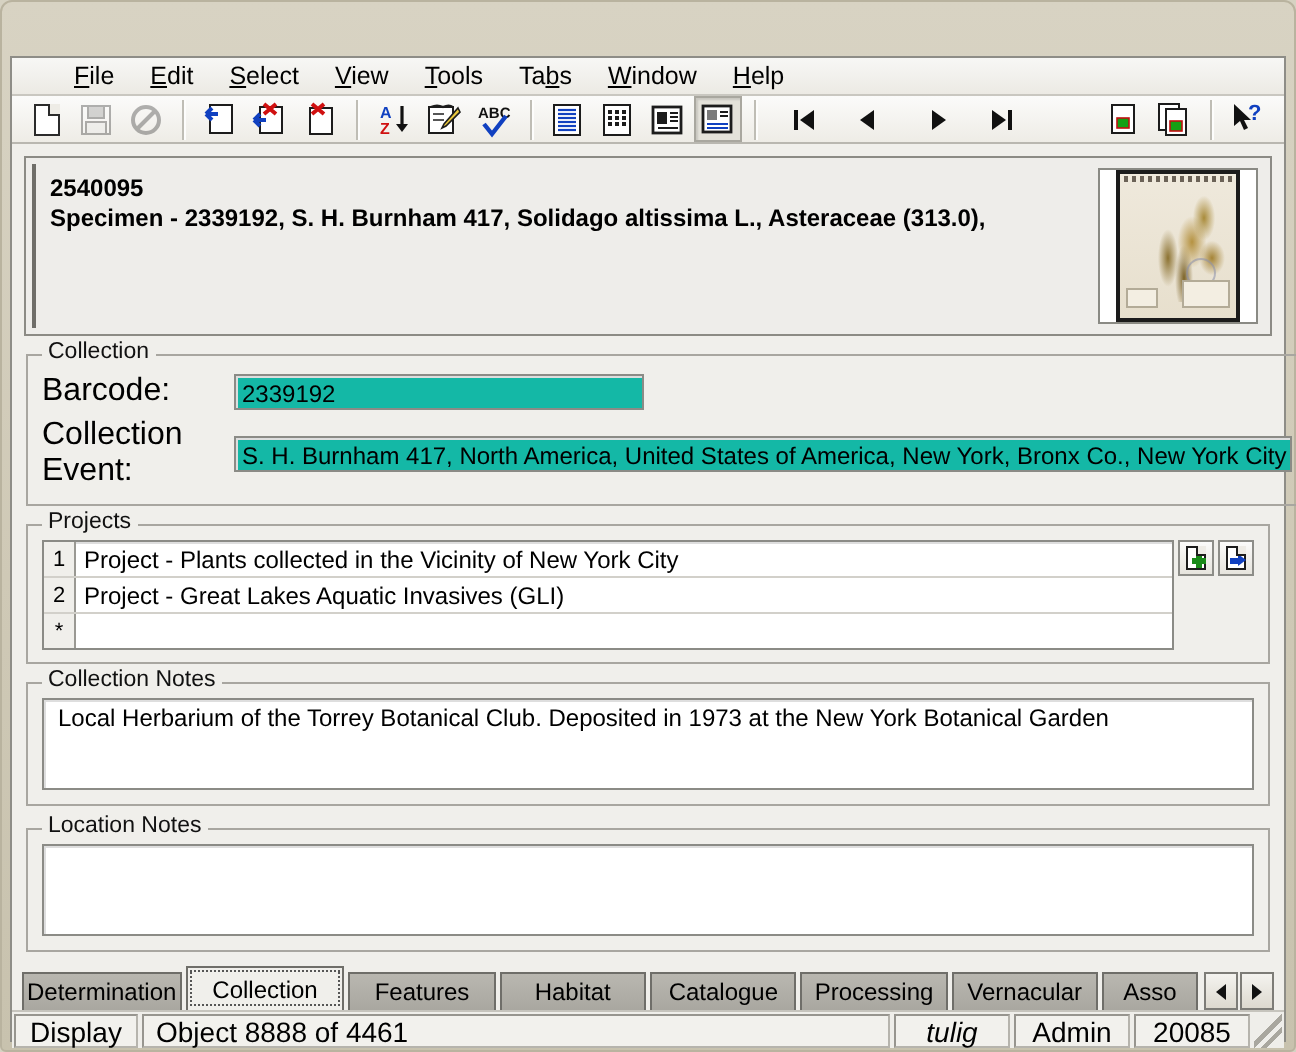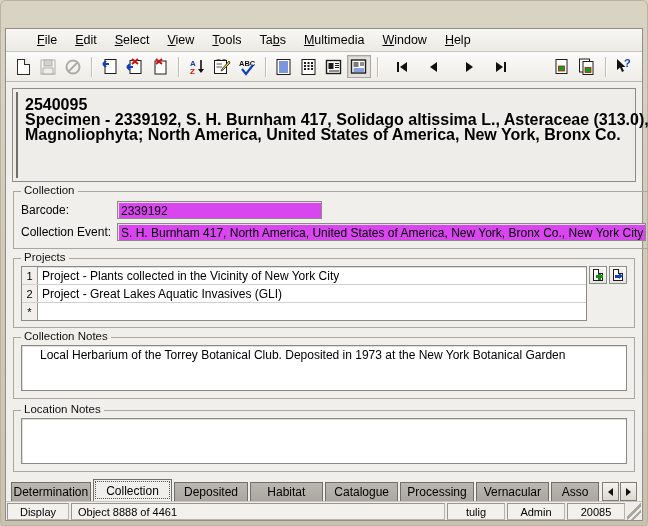--- a/index.html
+++ b/index.html
@@ -168,21 +168,21 @@
     position: relative;
   }
   .header-textwrap {
     flex: 1 1 auto;
     padding: 5px 6px 4px 7px;
     border-left: 2px solid #6f6e69;
     margin: 3px 0 3px 3px;
     line-height: 15px;
   }
   .header-line {
-    font-size: 16px;
+    font-size: 12px;
     font-weight: bold;
     color: #000;
     white-space: nowrap;
   }
   .header-thumb {
     width: 80px; margin: 5px 6px 5px 4px;
     border: 1px solid #8a8a84;
     background: #ffffff;
     box-sizing: border-box;
     position: relative;
@@ -229,25 +229,25 @@
     background: #f0efeb;
     padding: 0 3px;
     font-size: 11.5px;
     color: #111;
   }
 
   .field-row { display: flex; align-items: center; margin-bottom: 4px; }
   .field-row:last-child { margin-bottom: 0; }
   .field-label {
     width: 96px; flex: 0 0 auto;
-    font-size: 12px; color: #000;
+    font-size: 16px; color: #000;
   }
   .textbox {
     border: 1px solid #8b8b86;
-    background: #d946ef;
+    background: #14b8a6;
     height: 18px;
     box-sizing: border-box;
     font-size: 12px;
     padding: 1px 2px 0 3px;
     line-height: 16px;
     color: #000;
     white-space: nowrap;
     overflow: hidden;
     box-shadow: inset 1px 1px 0 #dedede;
   }
@@ -316,21 +316,21 @@
   }
 
   
   .notebox {
     border: 1px solid #8b8b86;
     background: #ffffff;
     box-shadow: inset 1px 1px 0 #dedede;
     box-sizing: border-box;
     font-size: 12px;
     color: #000;
-    padding: 2px 18px;
+    padding: 2px 7px;
     line-height: 15px;
     overflow: hidden;
   }
 
   
   .tabstrip {
     margin: 7px 5px 0 5px;
     height: 22px;
     display: flex;
     align-items: flex-end;
@@ -380,21 +380,21 @@
     border-top: 1px solid #c6c4bd;
     padding: 1px 1px;
     box-sizing: border-box;
   }
   .sb-cell {
     border: 1px solid #b6b4ad;
     border-top-color: #97958f;
     border-left-color: #97958f;
     background: #f2f1ed;
     box-sizing: border-box;
-    font-size: 11px;
+    font-size: 14px;
     color: #000;
     display: flex; align-items: center;
     padding: 0 6px;
     margin-right: 2px;
     height: 17px;
   }
   .sb-grip {
     width: 14px; height: 17px;
     margin-left: auto;
     background:
@@ -426,21 +426,20 @@
 
   <div class="client">
 
     <div class="menubar">
       <div class="menu-item clickable"><u>F</u>ile</div>
       <div class="menu-item clickable"><u>E</u>dit</div>
       <div class="menu-item clickable"><u>S</u>elect</div>
       <div class="menu-item clickable"><u>V</u>iew</div>
       <div class="menu-item clickable"><u>T</u>ools</div>
       <div class="menu-item clickable">Ta<u>b</u>s</div>
-      <div class="menu-item clickable"><u>M</u>ultimedia</div>
       <div class="menu-item clickable"><u>W</u>indow</div>
       <div class="menu-item clickable"><u>H</u>elp</div>
     </div>
 
     <div class="toolbar">
 
       <div class="tb-btn clickable">
         <span class="pg corner"></span>
       </div>
       <div class="tb-btn">
@@ -612,21 +611,20 @@
           <path d="M2 1 L2 12 L5 9.5 L7 14 L9 13 L7 9 L10.5 9 Z" fill="#111"></path>
           <text x="9" y="9" font-size="11" font-family="Liberation Sans, sans-serif" fill="#1040c0" font-weight="bold">?</text>
         </svg>
       </div>
     </div>
 
     <div class="headerpanel">
       <div class="header-textwrap">
         <div class="header-line">2540095</div>
         <div class="header-line">Specimen - 2339192, S. H. Burnham 417, Solidago altissima L., Asteraceae (313.0),</div>
-        <div class="header-line">Magnoliophyta;  North America, United States of America, New York, Bronx Co.</div>
       </div>
       <div class="header-thumb clickable">
         <div class="sheet">
           <div class="hdrbar"></div>
           <div class="plant"></div>
           <div class="stamp"></div>
           <div class="lbl"></div>
           <div class="lbl2"></div>
         </div>
       </div>
@@ -683,37 +681,37 @@
     </fieldset>
 
     <fieldset class="groupbox" style="padding-top:7px;margin-top:11px;">
       <legend>Location Notes</legend>
       <div class="notebox clickable" style="height:46px;"></div>
     </fieldset>
 
     <div class="tabstrip">
       <div class="tab clickable" style="width:88px">Determination</div>
       <div class="tab active clickable" style="width:88px">Collection</div>
-      <div class="tab clickable" style="width:80px">Deposited</div>
+      <div class="tab clickable" style="width:80px">Features</div>
       <div class="tab clickable" style="width:80px">Habitat</div>
       <div class="tab clickable" style="width:80px">Catalogue</div>
       <div class="tab clickable" style="width:80px">Processing</div>
       <div class="tab clickable" style="width:80px">Vernacular</div>
       <div class="tab clickable" style="width:48px">Asso</div>
       <div class="tab-scroll clickable">
         <span class="tri-l"></span>
       </div>
       <div class="tab-scroll clickable">
         <span class="tri-r"></span>
       </div>
     </div>
 
     <div class="statusbar">
       <div class="sb-cell" style="width:62px;justify-content:center;">Display</div>
       <div class="sb-cell" style="flex:1 1 auto;">Object 8888 of 4461</div>
-      <div class="sb-cell" style="width:58px;justify-content:center;">tulig</div>
+      <div class="sb-cell" style="width:58px;justify-content:center;font-style:italic;">tulig</div>
       <div class="sb-cell" style="width:58px;justify-content:center;">Admin</div>
       <div class="sb-cell" style="width:58px;justify-content:center;">20085</div>
       <div class="sb-grip"></div>
     </div>
 
   </div>
 </div>
 
 </body></html>

